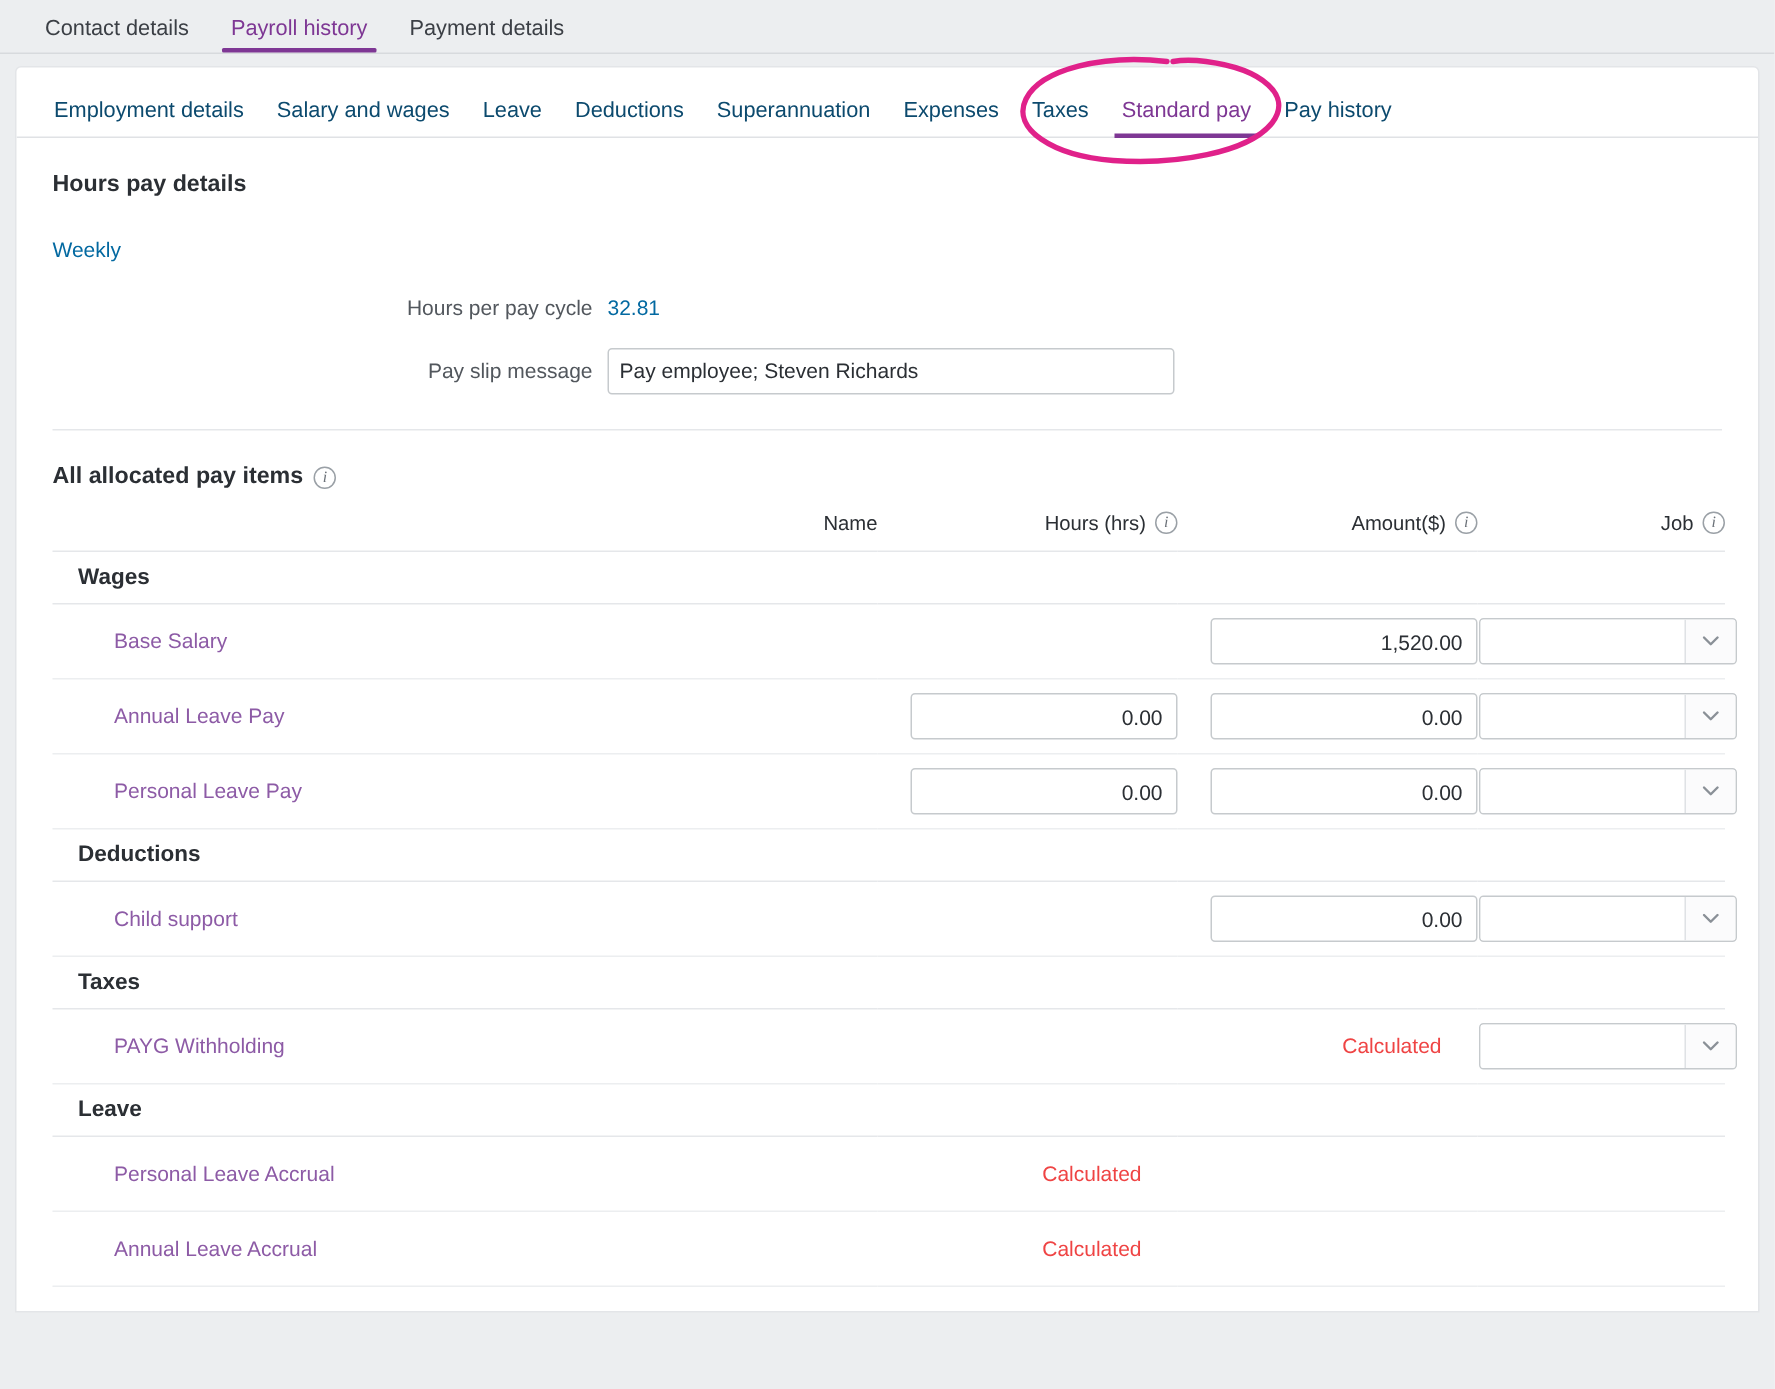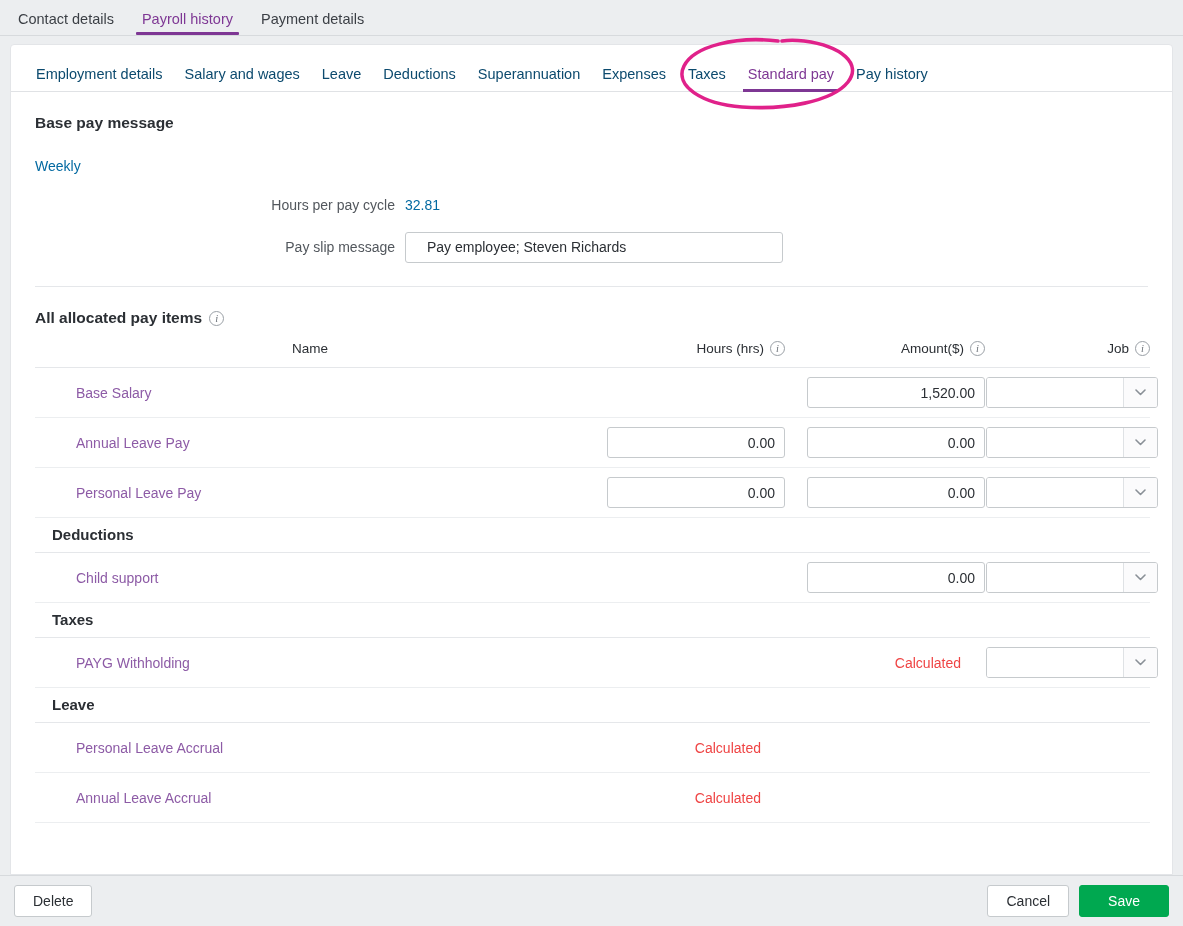--- a/index.html
+++ b/index.html
@@ -18,21 +18,21 @@
     overflow: hidden;
   }
 
   
   .topbar {
     position: absolute; left: 0; top: 0;
     width: 1183px; height: 36px;
     background: #eceef0;
     border-bottom: 1px solid #d7dadd;
     display: flex; align-items: flex-end;
-    padding-left: 4px;
+    padding-left: 16px;
   }
   .top-tab {
     position: relative;
     font-size: 14.5px;
     color: #3b3f45;
     padding: 0 14px 9px 14px;
     line-height: 1;
     cursor: pointer;
     white-space: nowrap;
   }
@@ -127,21 +127,21 @@
     color: #0369a1;
   }
   .text-input {
     width: 378px; height: 31px;
     border: 1px solid #c6cacd;
     border-radius: 3px;
     background: #fff;
     font-family: "Liberation Sans", sans-serif;
     font-size: 14px;
     color: #2b2f34;
-    padding: 0 21px;
+    padding: 0 7px;
     outline: none;
   }
 
   .divider {
     height: 1px; background: #e5e7ea;
     margin: 16px 0 0 0;
   }
 
   
   table.pay-items {
@@ -151,21 +151,21 @@
     table-layout: fixed;
   }
   table.pay-items th {
     font-size: 13.5px;
     font-weight: normal;
     color: #2b2f34;
     padding: 0 0 11px 0;
     border-bottom: 1px solid #e5e7ea;
     vertical-align: bottom;
   }
-  th.col-name   { width: 550px; text-align: center; padding-left: 16px; margin-left: 26px; }
+  th.col-name   { width: 550px; text-align: right; padding-left: 16px; margin-left: 26px; }
   th.col-hours  { width: 200px; text-align: right; padding-right: 8px; }
   th.col-amount { width: 200px; text-align: right; padding-right: 8px; }
   th.col-job    { width: 165px; text-align: right; padding-right: 8px; }
 
   .th-inner { display: inline-flex; align-items: center; gap: 6px; }
 
   table.pay-items td {
     border-bottom: 1px solid #eceef0;
     height: 50px;
     vertical-align: middle;
@@ -310,21 +310,21 @@
         <span>Standard pay</span>
       </div>
       <div class="sub-tab">
         <span>Pay history</span>
       </div>
     </div>
 
     <div class="card-body">
 
       <div class="section-title">
-        <span>Base pay message</span>
+        <span>Hours pay details</span>
       </div>
 
       <div class="form-rows">
         <div class="form-row">
           <div class="form-value">Weekly</div>
         </div>
         <div class="form-row">
           <div class="form-label">Hours per pay cycle</div>
           <div class="form-value">32.81</div>
         </div>
@@ -363,20 +363,23 @@
             </th>
             <th class="col-job">
               <span class="th-inner">
                 <span>Job</span>
                 <span class="info-icon">i</span>
               </span>
             </th>
           </tr>
         </thead>
         <tbody id="pay-items-body">
+            <tr class="group-row">
+              <td colspan="4"><span class="group-label">Wages</span></td>
+            </tr>
             <tr>
               <td><span class="item-name">Base Salary</span></td>
               <td class="cell-right"></td>
               <td class="cell-right"><input class="num-input" type="text" value="1,520.00" style=""></td>
               <td class="cell-right"><span class="job-select">
                   <span class="field"></span>
                   <span class="caret">
                     <svg width="11" height="7" viewBox="0 0 11 7">
                       <path d="M1 1 L5.5 5.5 L10 1" fill="none" stroke="#8a9097" stroke-width="1.6" stroke-linecap="round" stroke-linejoin="round"></path>
                     </svg>
@@ -460,20 +463,14 @@
       </table>
 
     </div>
   </div>
 
   <svg class="annotation" viewBox="0 0 186 78">
     <path d="M102 7 C 60 2, 18 12, 8 32 C -2 52, 26 70, 66 73 C 108 76, 156 68, 172 48
              C 186 30, 166 12, 128 7 C 120 6, 112 6, 106 7" fill="none" stroke="#e0218a" stroke-width="3.6" stroke-linecap="round" stroke-linejoin="round"></path>
   </svg>
 
-  <div class="footer">
-    <button class="btn btn-secondary">Delete</button>
-    <div class="spacer"></div>
-    <button class="btn btn-secondary">Cancel</button>
-    <button class="btn btn-primary">Save</button>
-  </div>
 
 </div>
 
 </body></html>

